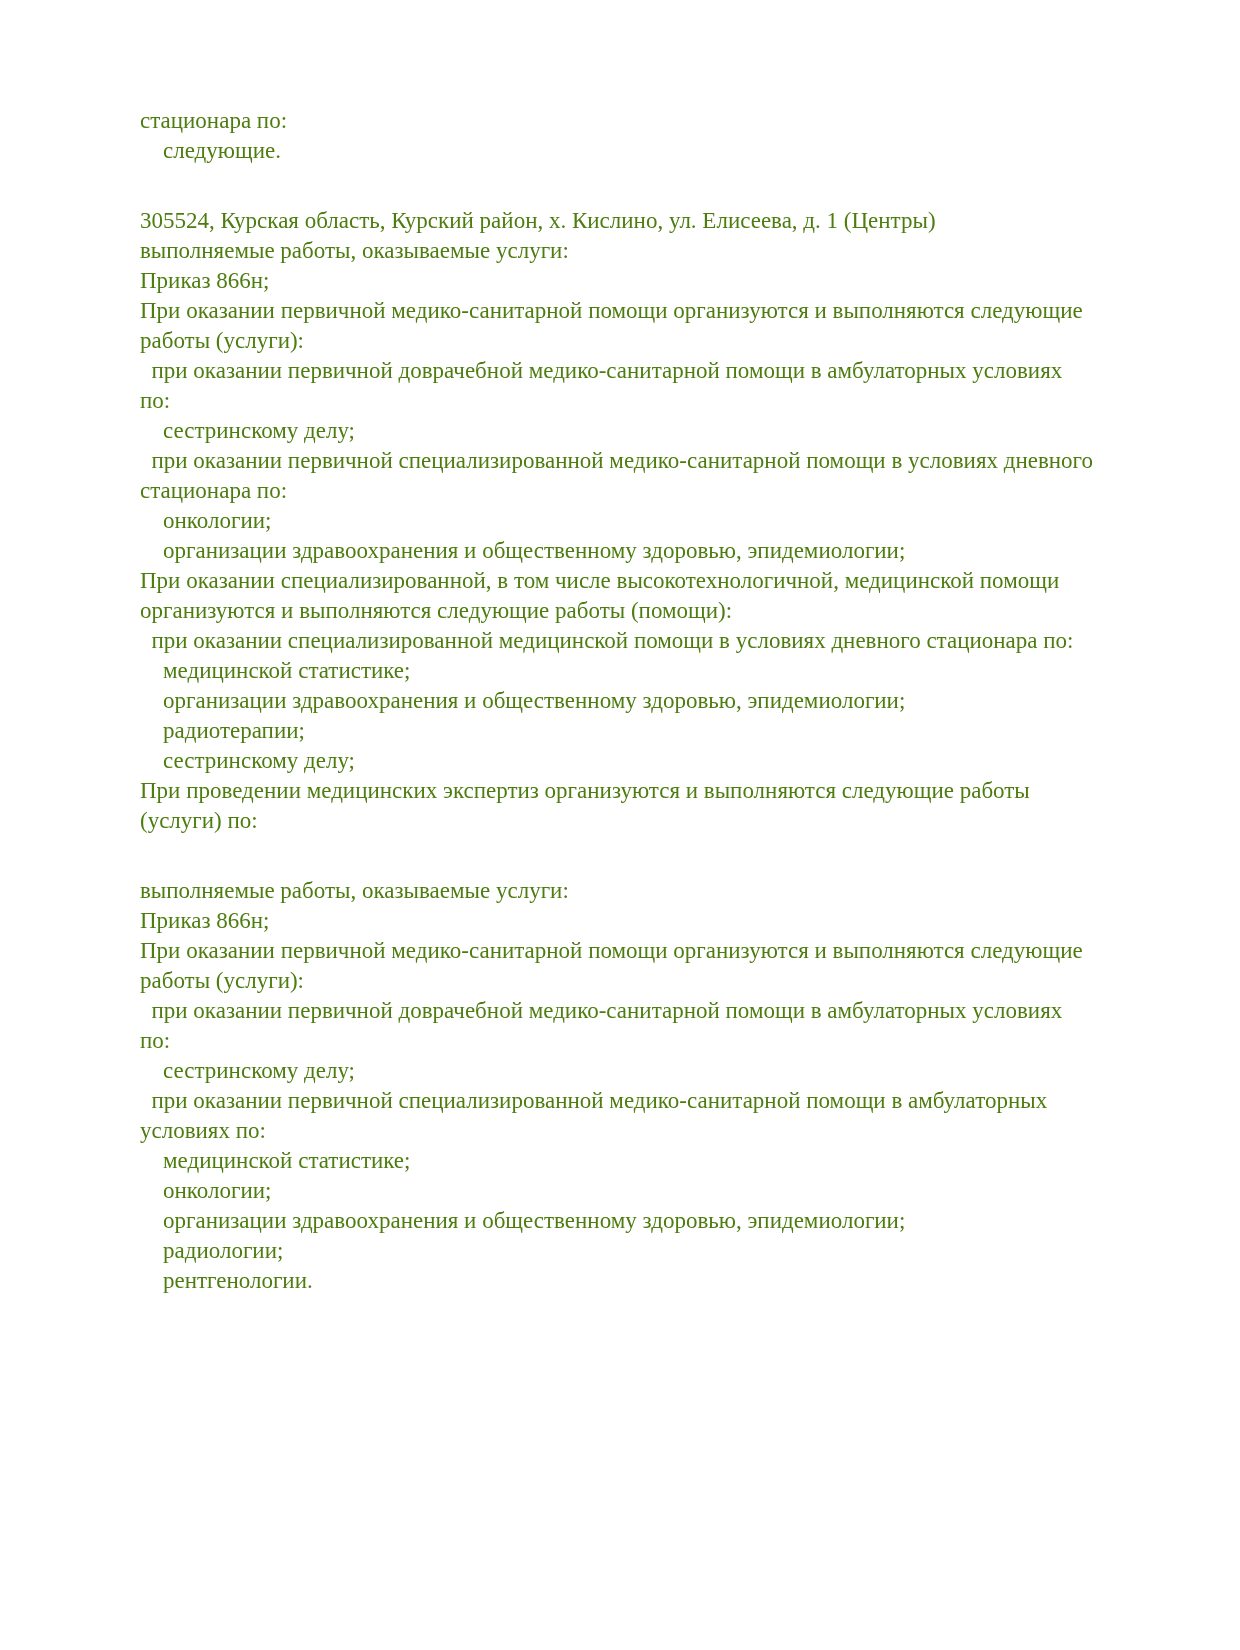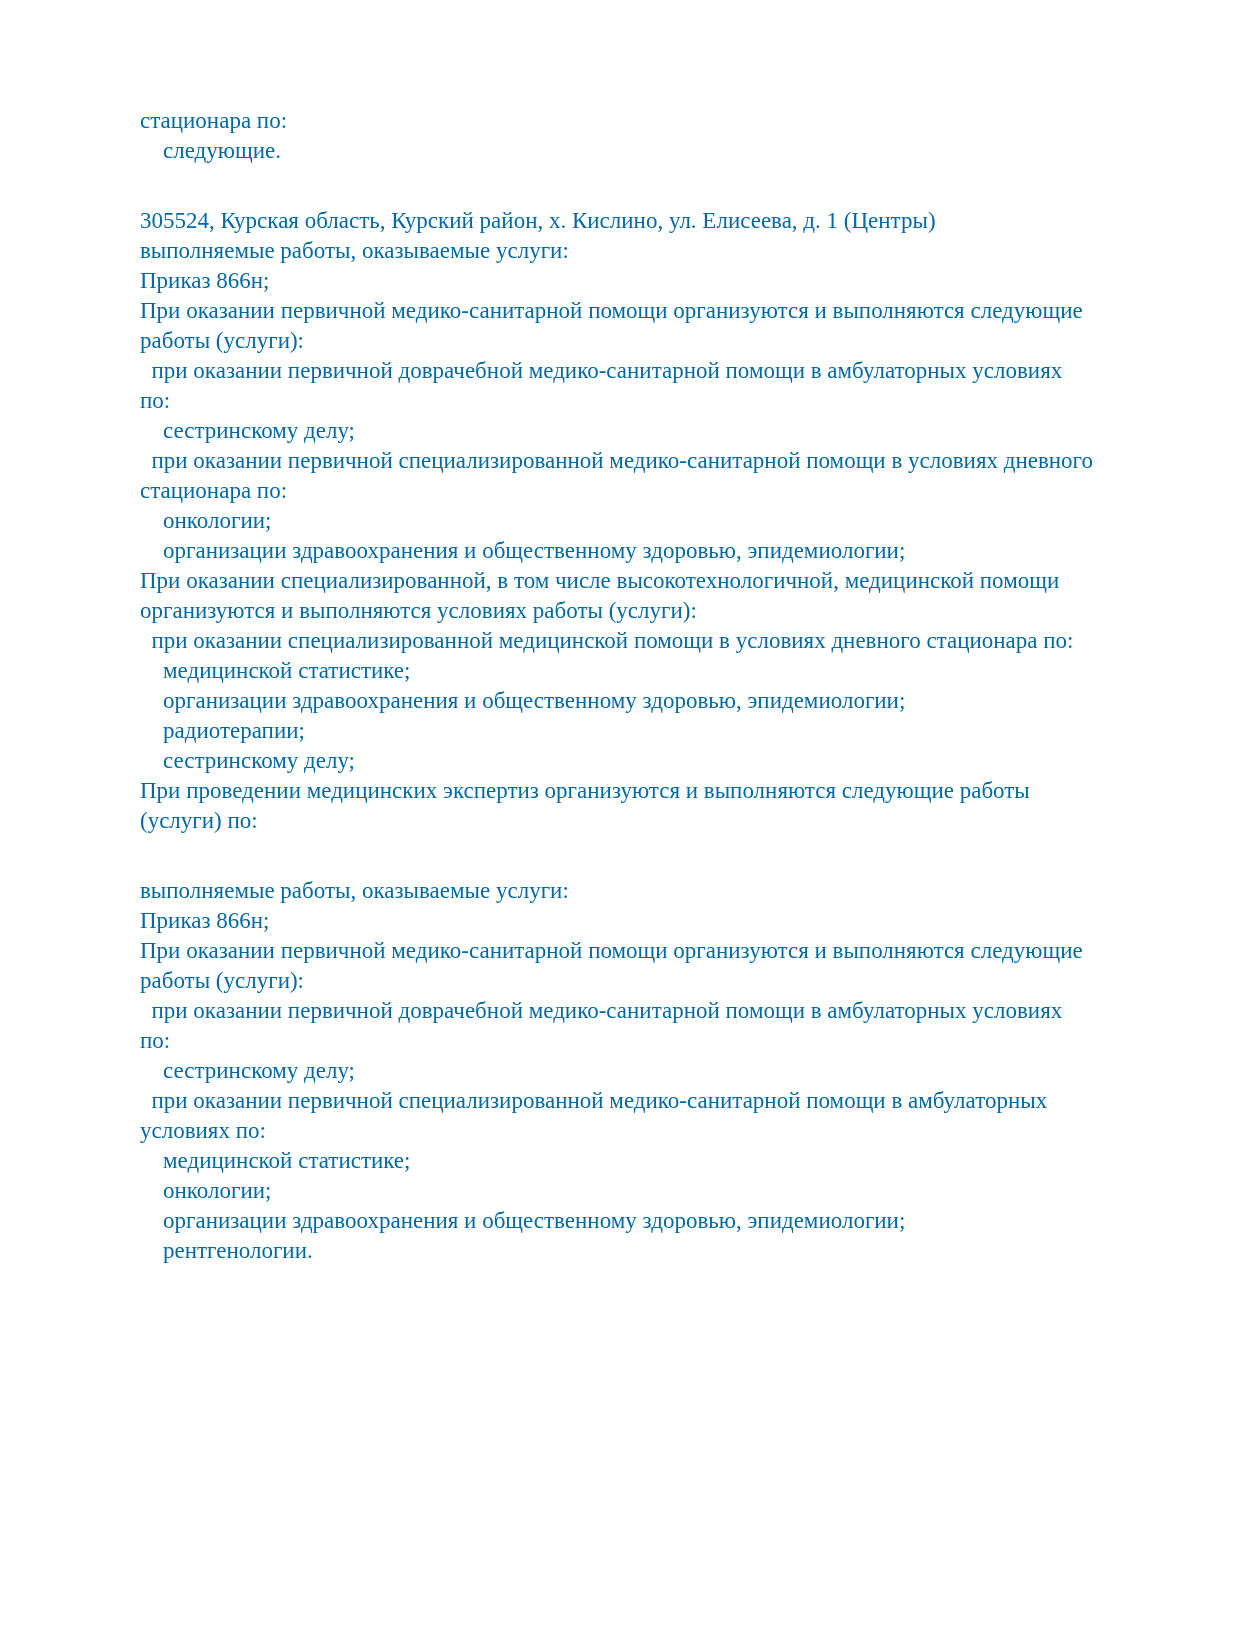--- a/index.html
+++ b/index.html
@@ -11,21 +11,21 @@
     position: relative;
     width: 1240px;
     height: 1650px;
     background: #ffffff;
     box-sizing: border-box;
     padding: 106px 60px 0 140px;
     overflow: hidden;
     font-family: "Liberation Serif", "DejaVu Serif", serif;
     font-size: 23px;
     line-height: 30px;
-    color: #0369a1;
+    color: #4d7c0f;
   }
   .line {
     white-space: pre;
     min-height: 30px;
   }
   .entry {
     margin-top: 40px; 
   }
 </style>
 </head>
@@ -45,21 +45,21 @@
     <div class="line">При оказании первичной медико-санитарной помощи организуются и выполняются следующие</div>
     <div class="line">работы (услуги):</div>
     <div class="line">  при оказании первичной доврачебной медико-санитарной помощи в амбулаторных условиях</div>
     <div class="line">по:</div>
     <div class="line">    сестринскому делу;</div>
     <div class="line">  при оказании первичной специализированной медико-санитарной помощи в условиях дневного</div>
     <div class="line">стационара по:</div>
     <div class="line">    онкологии;</div>
     <div class="line">    организации здравоохранения и общественному здоровью, эпидемиологии;</div>
     <div class="line">При оказании специализированной, в том числе высокотехнологичной, медицинской помощи</div>
-    <div class="line">организуются и выполняются условиях работы (услуги):</div>
+    <div class="line">организуются и выполняются следующие работы (помощи):</div>
     <div class="line">  при оказании специализированной медицинской помощи в условиях дневного стационара по:</div>
     <div class="line">    медицинской статистике;</div>
     <div class="line">    организации здравоохранения и общественному здоровью, эпидемиологии;</div>
     <div class="line">    радиотерапии;</div>
     <div class="line">    сестринскому делу;</div>
     <div class="line">При проведении медицинских экспертиз организуются и выполняются следующие работы</div>
     <div class="line">(услуги) по:</div>
   </div>
 
   <div class="entry">
@@ -68,16 +68,17 @@
     <div class="line">При оказании первичной медико-санитарной помощи организуются и выполняются следующие</div>
     <div class="line">работы (услуги):</div>
     <div class="line">  при оказании первичной доврачебной медико-санитарной помощи в амбулаторных условиях</div>
     <div class="line">по:</div>
     <div class="line">    сестринскому делу;</div>
     <div class="line">  при оказании первичной специализированной медико-санитарной помощи в амбулаторных</div>
     <div class="line">условиях по:</div>
     <div class="line">    медицинской статистике;</div>
     <div class="line">    онкологии;</div>
     <div class="line">    организации здравоохранения и общественному здоровью, эпидемиологии;</div>
+    <div class="line">    радиологии;</div>
     <div class="line">    рентгенологии.</div>
   </div>
 
 </div>
 
 </body></html>

